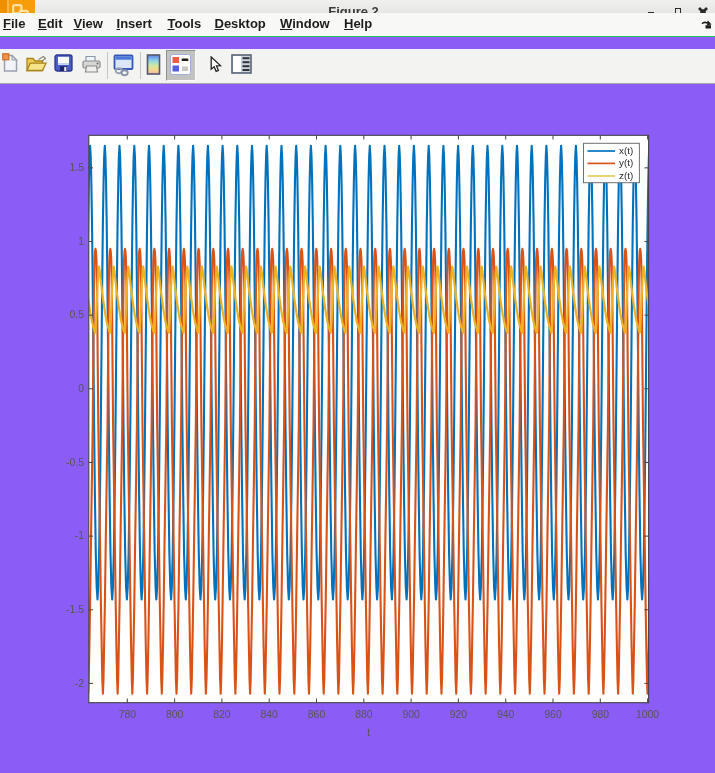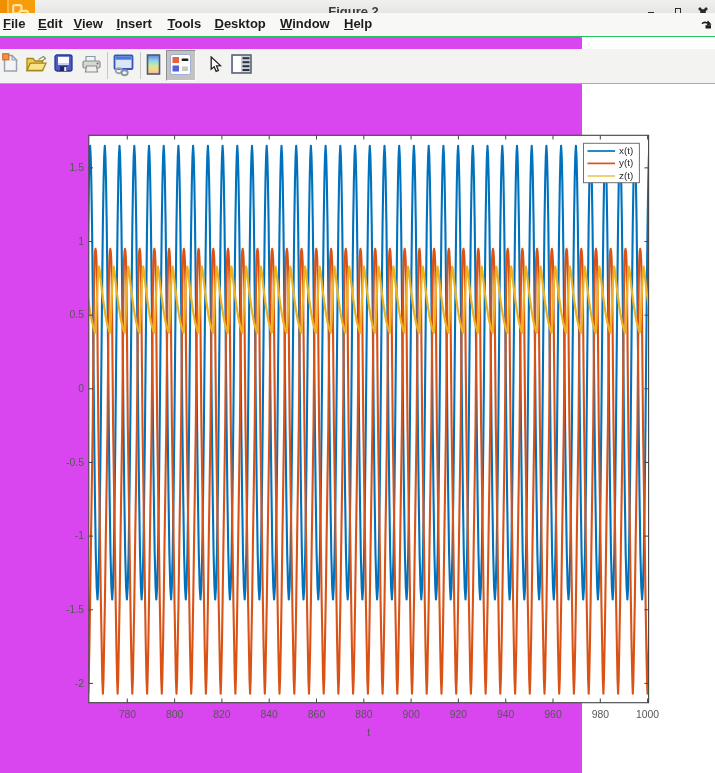--- a/index.html
+++ b/index.html
@@ -1,16 +1,16 @@
 <!DOCTYPE html>
 <html><head><meta charset="utf-8">
 <style>
 html,body{margin:0;padding:0;}
 body{width:715px;height:773px;overflow:hidden;font-family:"Liberation Sans",sans-serif;}
-#win{position:relative;width:582px;height:773px;background:#d946ef;}
+#win{position:relative;width:715px;height:773px;background:#8b5cf6;}
 
 #tbar{position:absolute;left:0;top:0;width:715px;height:24px;
  background:linear-gradient(#f0f0ef,#dedddb);border-bottom:1px solid #b9b9b7;}
 #ticon{position:absolute;left:0;top:0;width:35px;height:26px;background:#f79d0a;}
 #ticon .seam{position:absolute;left:7px;top:0;width:2px;height:26px;background:#fdb744;}
 #ticon .d{position:absolute;left:0;top:0;width:7px;height:26px;background:#ef9000;}
 #ttext{position:absolute;left:-4px;top:4px;width:715px;text-align:center;
  font-size:13px;font-weight:bold;color:#3c3c3c;}
 
 #bmin{position:absolute;left:648px;top:11.5px;width:6px;height:2px;background:#2b2b2b;}

